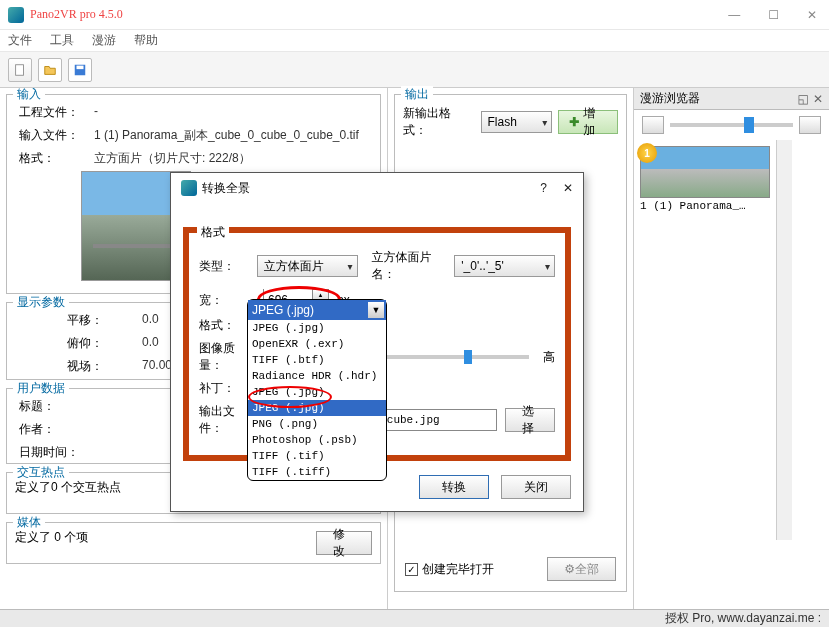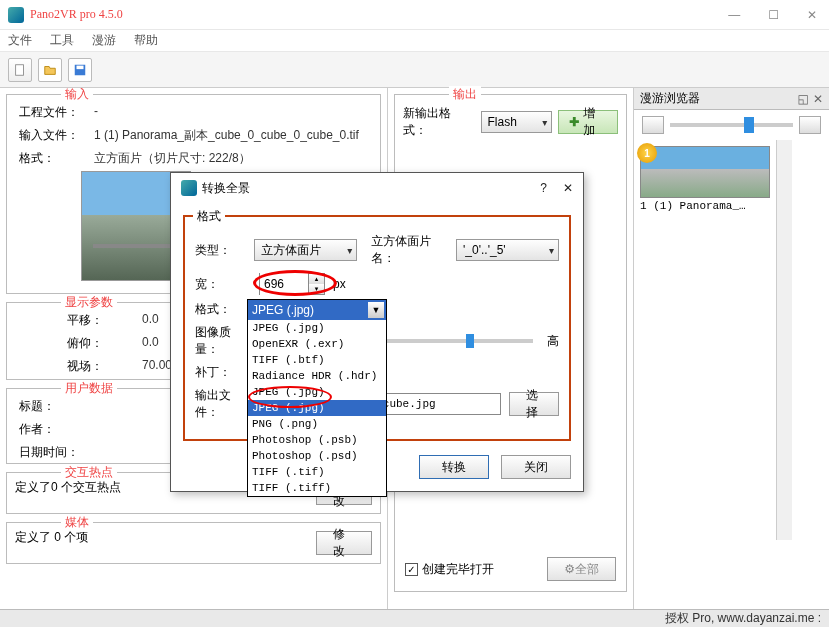--- a/index.html
+++ b/index.html
@@ -22,21 +22,21 @@
 .tbtn svg { width: 14px; height: 14px; }
 
 
 .main { display: flex; height: calc(100% - 30px - 22px - 36px - 18px); }
 .col-left { width: 388px; border-right: 1px solid #ccc; padding: 6px; overflow: hidden; }
 .col-mid { width: 246px; border-right: 1px solid #ccc; padding: 6px; position: relative; }
 .col-right { flex: 1; padding: 0; }
 
 
 .group { border: 1px solid #bcbcbc; margin-bottom: 8px; padding: 6px 8px 8px; position: relative; }
-.group-title { position: absolute; top: -9px; left: 6px; background: #fff; padding: 0 4px; color: #ef4444; margin-left: 48px; }
+.group-title { position: absolute; top: -9px; left: 6px; background: #fff; padding: 0 4px; color: #0369a1; }
 
 .kvrows { display: table; width: 100%; }
 .kvrow { display: table-row; }
 .kvrow > div { display: table-cell; padding: 3px 4px; vertical-align: top; }
 .kvrow .k { width: 75px; color: #000; }
 .kvrow .v { color: #333; }
 
 .pano-thumb { width: 110px; height: 110px; background: linear-gradient(#7ab8e6 0%, #7ab8e6 40%, #9a9 40%, #565 100%); margin-left: 4px; margin-top: 4px; border: 1px solid #999; position: relative; }
 .pano-thumb::before { content:""; position:absolute; left:10%; bottom:30%; width:80%; height:4px; background:#888; }
 
@@ -54,21 +54,21 @@
 .thumb-item { width: 130px; margin: 6px; }
 .thumb-img { width:130px; height:52px; background: linear-gradient(#6ab0e0 0%,#6ab0e0 45%,#bbb 45%,#8a8 100%); border:1px solid #888; position:relative; }
 .badge { position:absolute; top:-4px; left:-4px; width:20px; height:20px; border-radius:50%; background:radial-gradient(#ffd54a,#e69a00); color:#fff; font-size:10px; display:flex; align-items:center; justify-content:center; font-weight:bold; }
 
 
 .dialog { position: absolute; left: 170px; top: 172px; width: 414px; background: #fff; border: 1px solid #555; box-shadow: 3px 3px 8px rgba(0,0,0,0.25); z-index: 100; }
 .dlg-title { height: 30px; display:flex; align-items:center; padding:0 10px; }
 .dlg-title .t { margin-left:5px; }
 .dlg-title .dlgbtns { margin-left:auto; display:flex; gap:16px; color:#222; }
 .dlg-body { padding: 8px 12px 12px; }
-.dlg-group { border: 2px solid #c2410c; padding: 10px 10px 12px; position: relative; margin-top: 4px; }
+.dlg-group { border: 6px solid #c2410c; padding: 10px 10px 12px; position: relative; margin-top: 16px; }
 .dlg-group .gt { position:absolute; top:-9px; left:8px; background:#fff; padding:0 4px; }
 .dlg-row { display:flex; align-items:center; margin: 6px 0; gap:8px; }
 .dlg-row .lbl { width: 56px; }
 .spin { display:inline-flex; border:1px solid #888; height:22px; align-items:center; }
 .spin input { border:none; width:48px; padding:16px 4px; height:20px; outline:none; }
 .spin .updown { width:16px; display:flex; flex-direction:column; }
 .spin .updown span { height:10px; border-left:1px solid #888; font-size:7px; text-align:center; line-height:10px; background:linear-gradient(#fff,#ddd); }
 .red-oval { position:absolute; border: 3px solid #e00; border-radius: 50%/50%; pointer-events:none; }
 
 
@@ -319,33 +319,32 @@
         <div class="btn" style="width:50px;">选择</div>
       </div>
     </div>
 
     <div style="display:flex; justify-content:flex-end; gap:12px; margin-top:14px;">
       <div class="btn" style="width:70px; border:1px solid #2f6db3;">转换</div>
       <div class="btn" style="width:70px;">关闭</div>
     </div>
   </div>
 
-  <div class="combo-open" style="left:76px; top:126px; width:140px;">
+  <div class="combo-open" style="left:76px; top:126px; width:140px;border-radius:6px;">
     <div class="sel-top" style="background:#316ac5;color:#fff;font-family:'Courier New',monospace;font-size:11px; position:relative;">
       <span>JPEG (.jpg)</span>
       <span style="position:absolute;right:2px;top:2px;width:16px;height:16px;background:linear-gradient(#fff,#ccc);color:#000;text-align:center;font-size:9px;line-height:16px;">▼</span>
     </div>
     <div id="combo-list">
         <div class="opt">JPEG (.jpg)</div>
         <div class="opt">OpenEXR (.exr)</div>
         <div class="opt">TIFF (.btf)</div>
         <div class="opt">Radiance HDR (.hdr)</div>
         <div class="opt">JPEG (.jpg)</div>
         <div class="opt hi">JPEG (.jpg)</div>
         <div class="opt">PNG (.png)</div>
         <div class="opt">Photoshop (.psb)</div>
-        <div class="opt">Photoshop (.psd)</div>
         <div class="opt">TIFF (.tif)</div>
         <div class="opt">TIFF (.tiff)</div>
       </div>
     <div class="red-oval" style="left:0px; top:86px; width:84px; height:22px; border-width:2px;"></div>
   </div>
 </div>
 
 </body></html>

